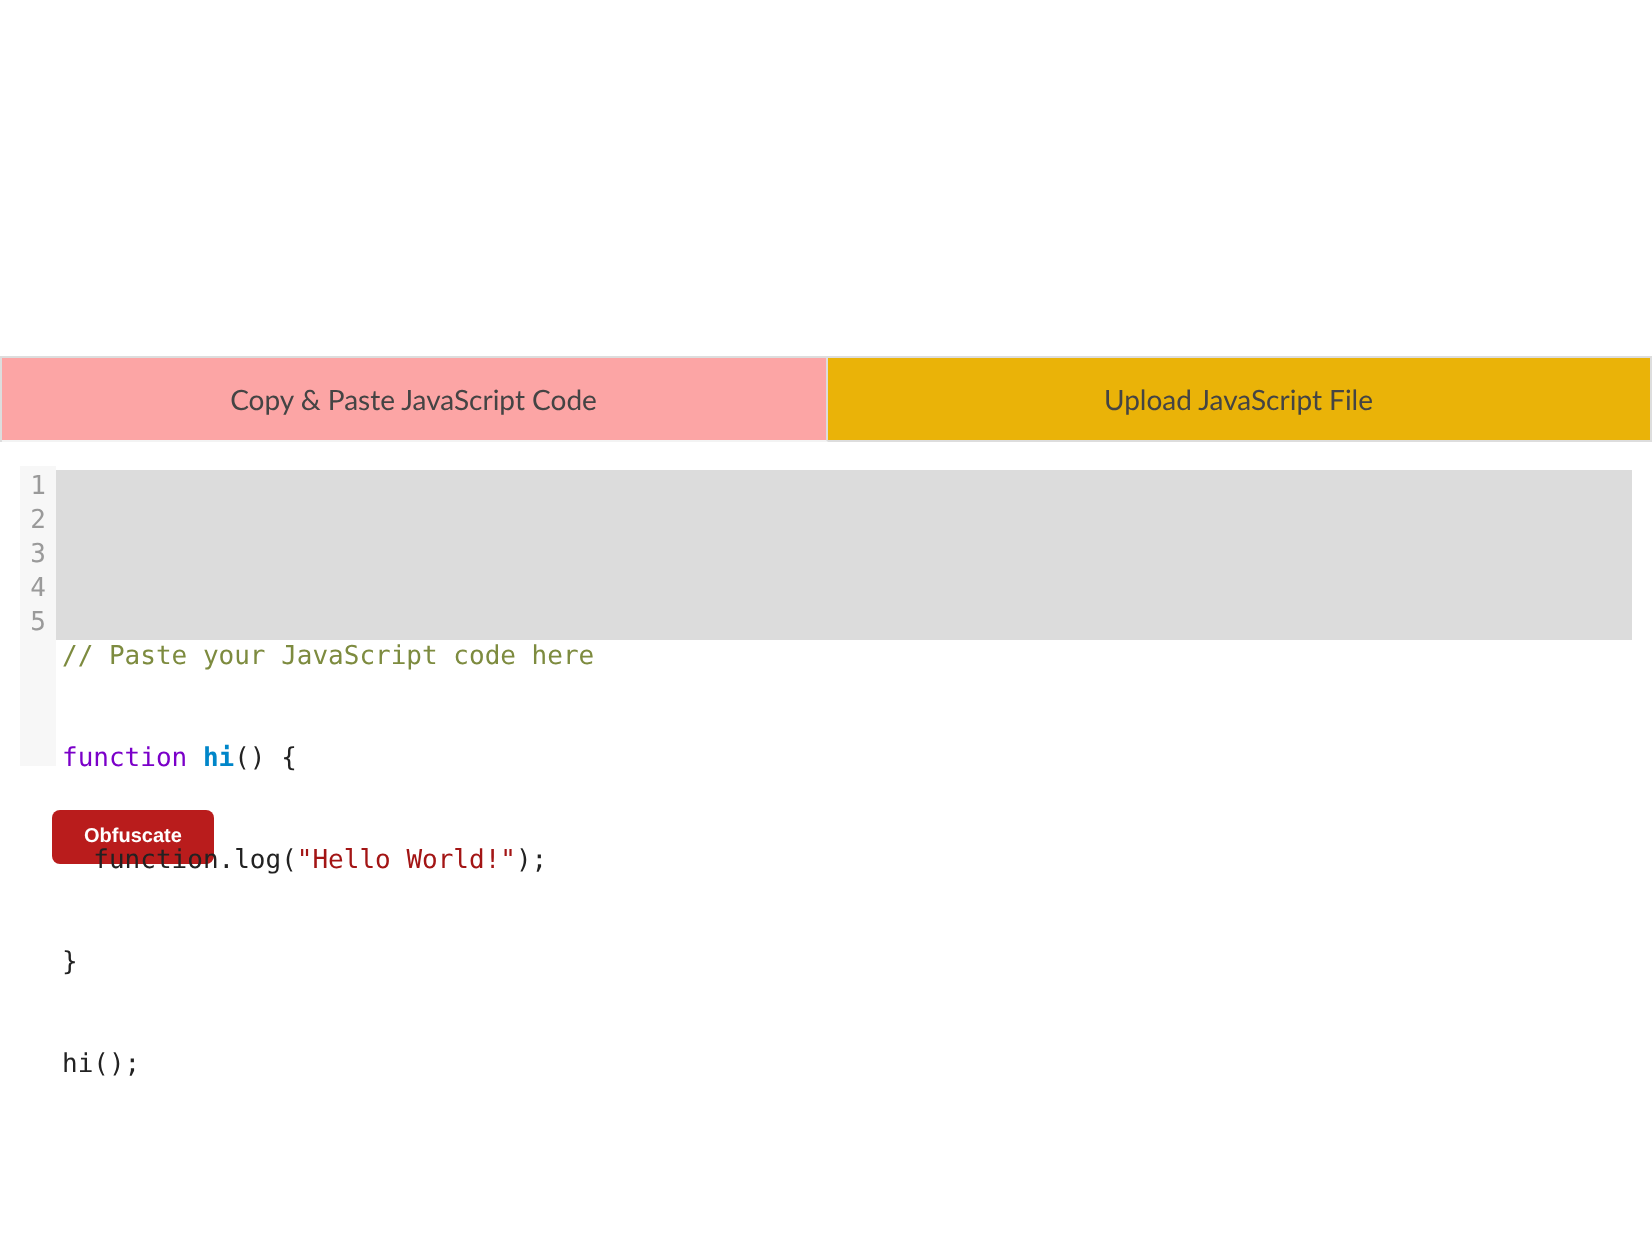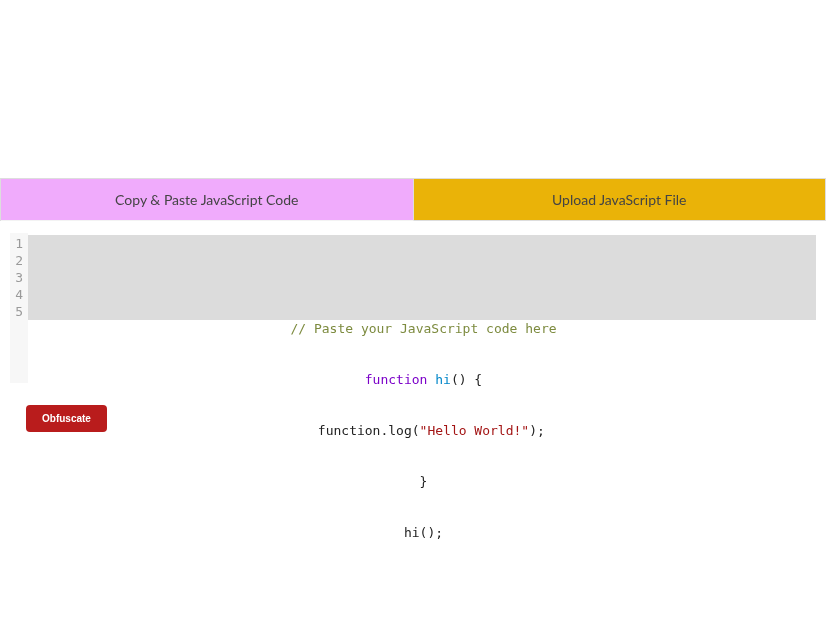--- a/index.html
+++ b/index.html
@@ -35,21 +35,21 @@
       color: #444;
       cursor: pointer;
       border-right: 1px solid #ddd;
       border-bottom: 1px solid #ddd;
       background: #eab308;
     }
     .tab:last-child {
       border-right: none;
     }
     .tab.active {
-      background: #f0abfc;
+      background: #fca5a5;
       border-bottom: 1px solid #f3f3f3;
     }
     .editor {
       display: flex;
       font-family: "Consolas", "Menlo", "Monaco", monospace;
       font-size: 13px;
       line-height: 17px;
       background: #fff;
       height: 150px;
     }
@@ -62,42 +62,41 @@
       min-width: 18px;
     }
     .gutter div {
       height: 17px;
     }
     .code {
       flex: 1;
       padding: 2px 0 2px 3px;
       position: relative;
       white-space: pre;
-      text-align: center;
     }
     .code-line {
       height: 17px;
       display: block;
     }
     .highlight {
       position: absolute;
       left: 0;
       right: 0;
       top: 2px;
       height: 85px; 
       background: #dcdcdc;
       z-index: 0;
     }
     .code-content {
       position: relative;
       z-index: 1;
     }
     .tok-comment { color: #7d8b3f; }
     .tok-keyword { color: #7b00c9; }
-    .tok-funcname { color: #0086c9; }
+    .tok-funcname { color: #0086c9; font-weight: bold; }
     .tok-string { color: #a31515; }
     .tok-plain { color: #222; }
     .btn-row {
       padding: 14px 18px 18px 18px;
       border-left: 1px solid #ddd;
       border-right: 1px solid #ddd;
       border-bottom: 1px solid #ddd;
       border-top: none;
       background: #fff;
     }

